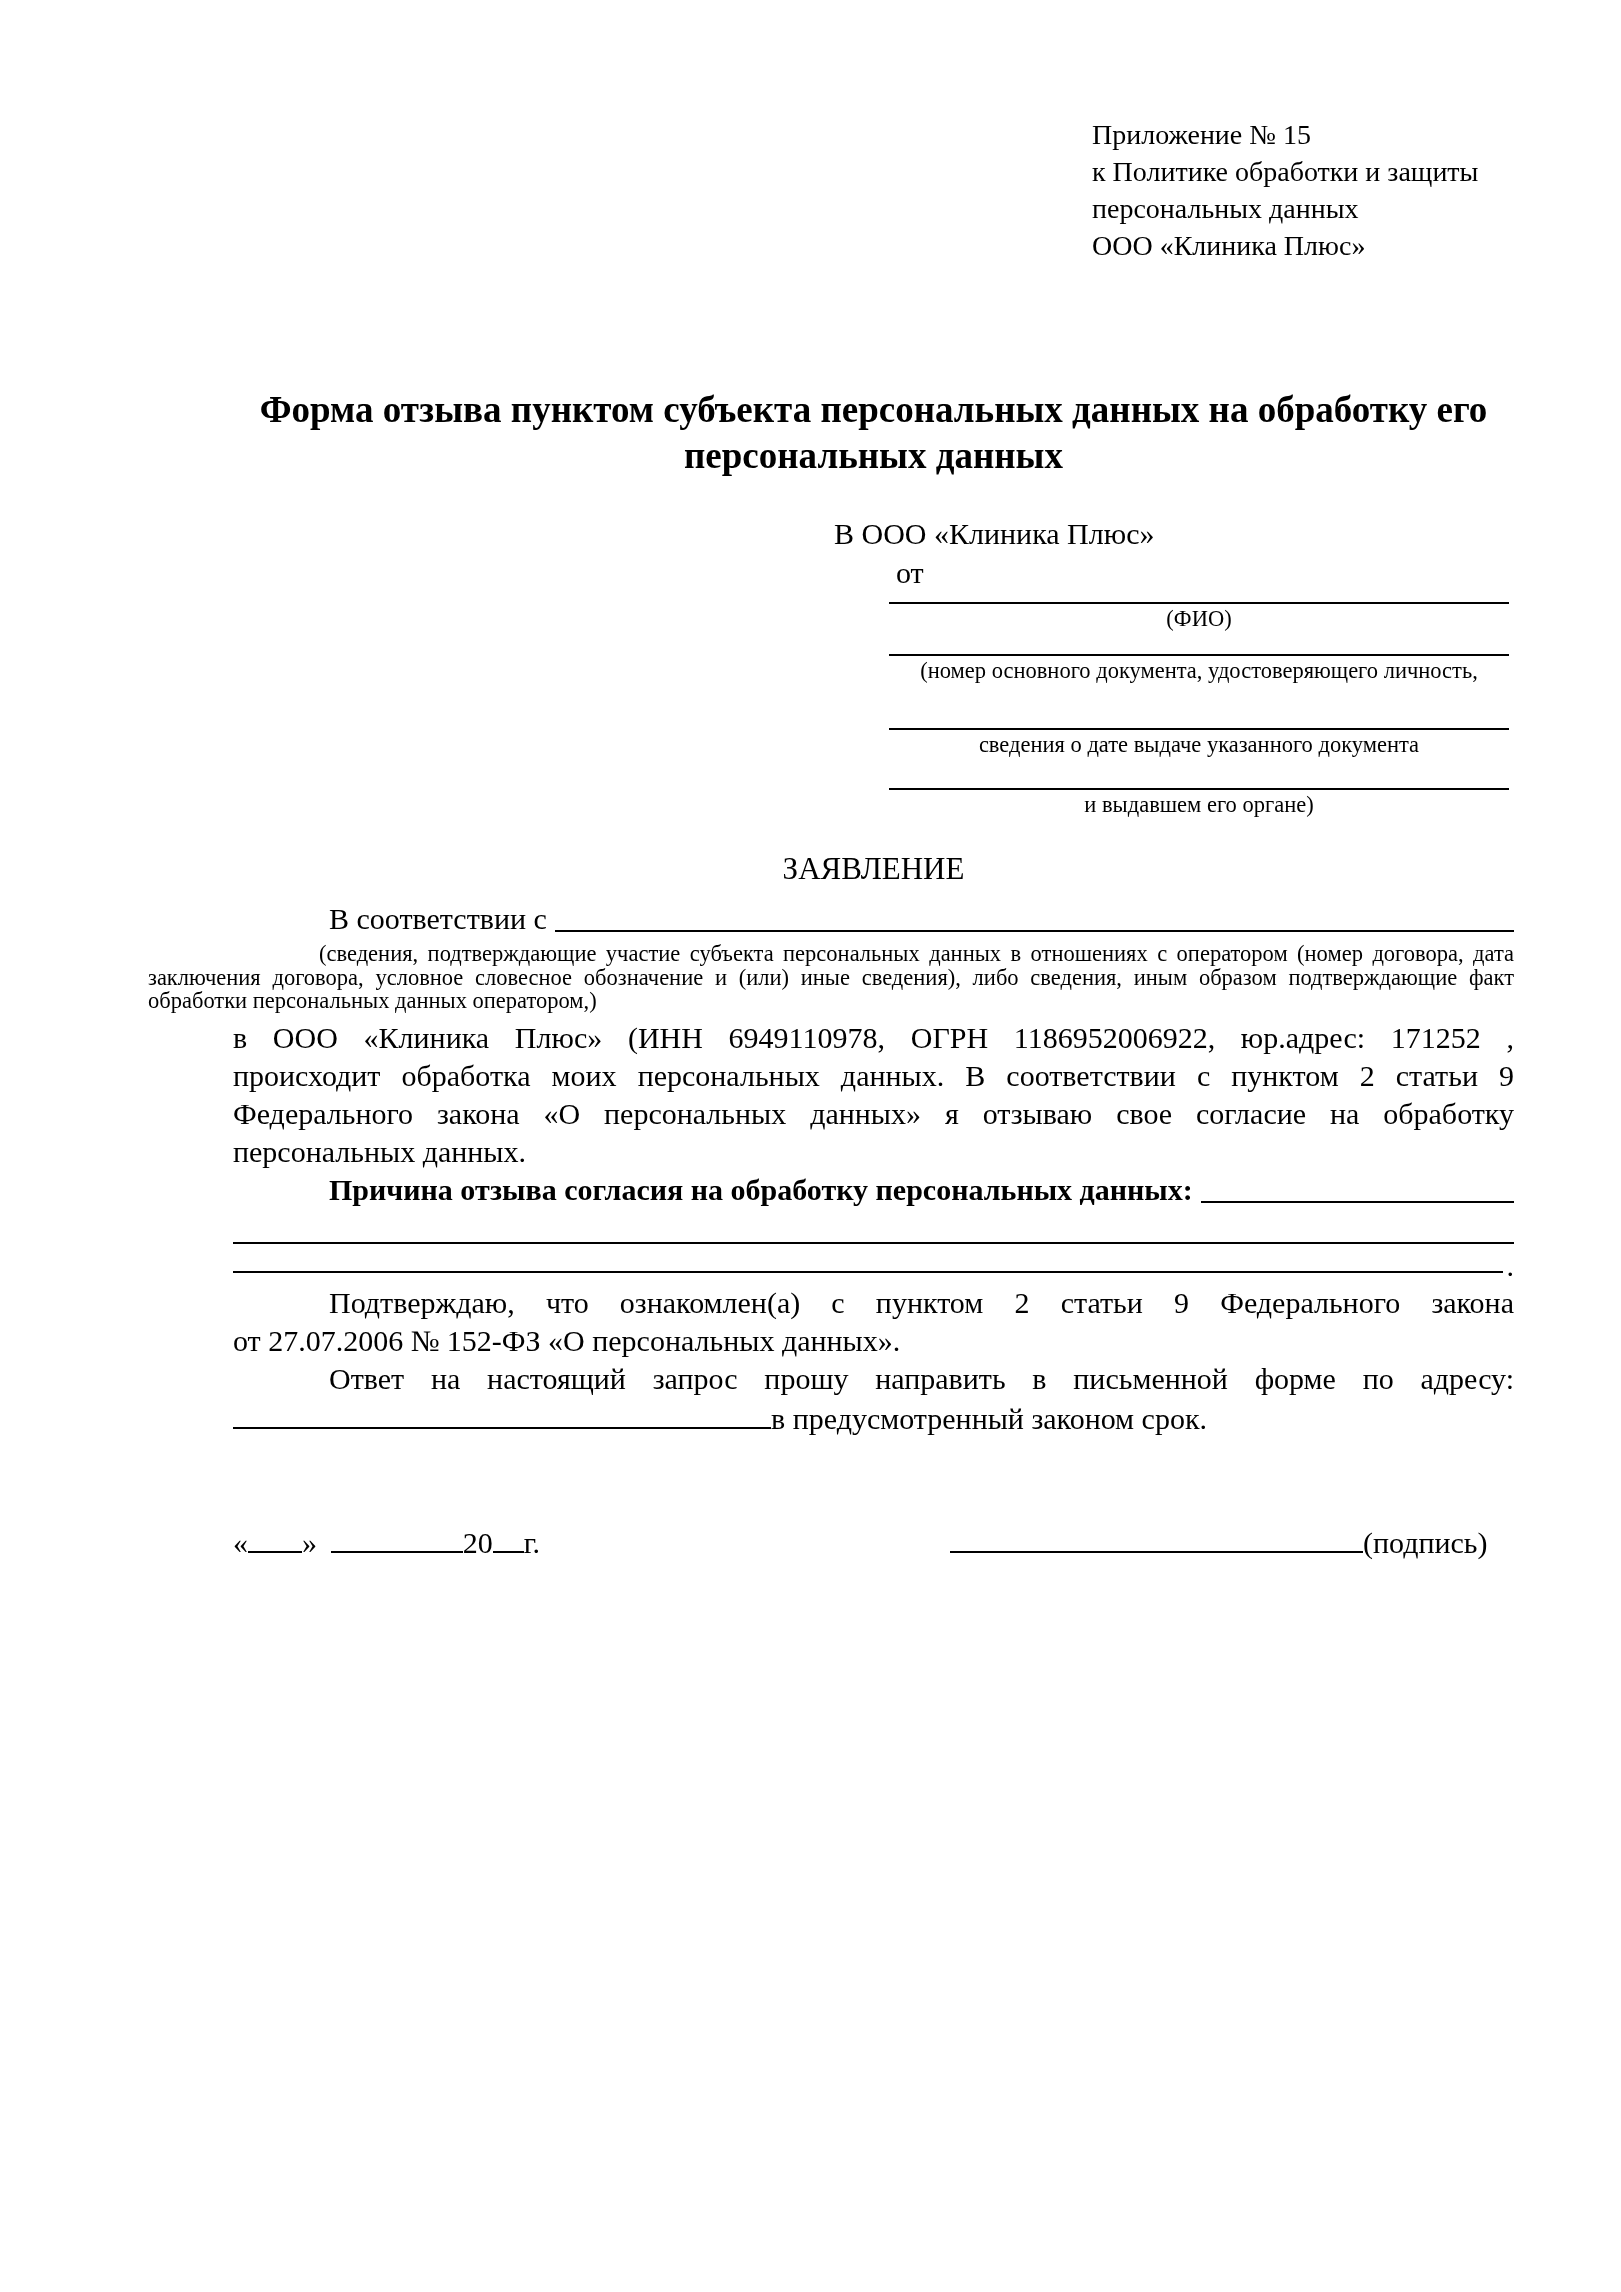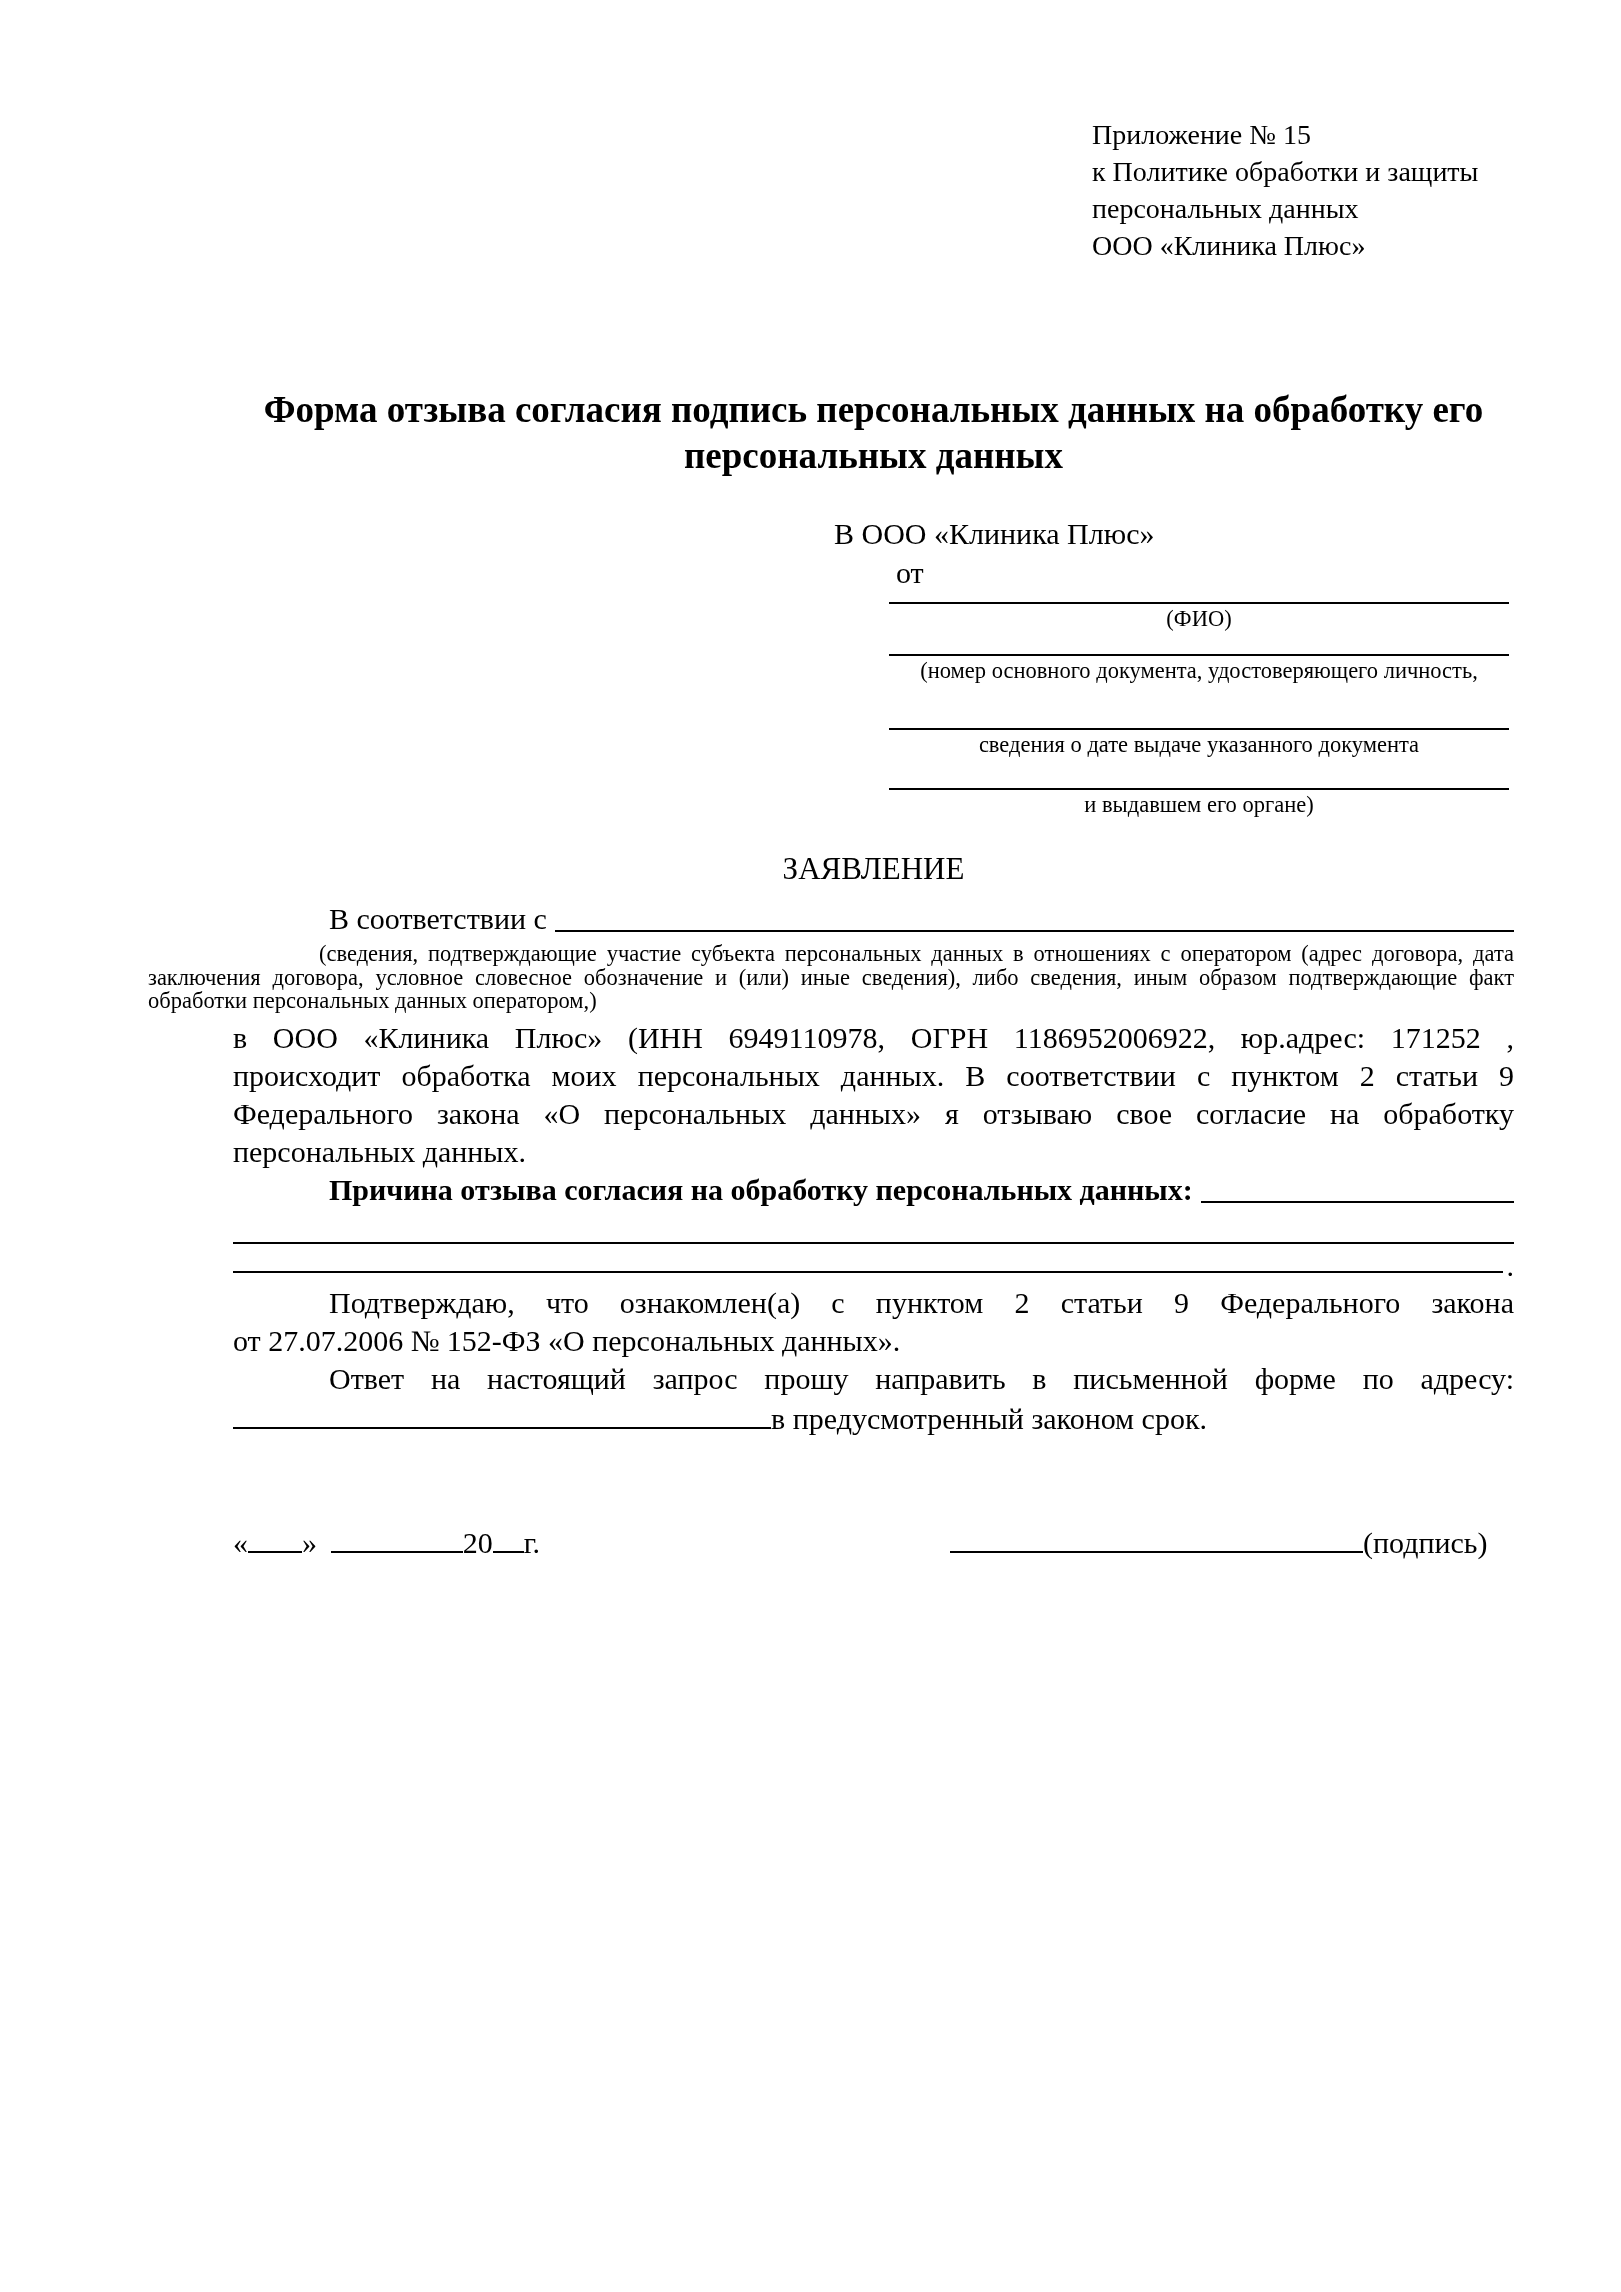--- a/index.html
+++ b/index.html
@@ -109,21 +109,21 @@
 
 <div class="page">
 
   <div class="appendix">
     <div>Приложение № 15</div>
     <div>к Политике обработки и защиты</div>
     <div>персональных данных</div>
     <div>ООО «Клиника Плюс»</div>
   </div>
 
-  <div class="doc-title">Форма отзыва согласия подпись персональных данных на обработку его персональных данных</div>
+  <div class="doc-title">Форма отзыва пунктом субъекта персональных данных на обработку его персональных данных</div>
 
   <div class="addr-to">В ООО «Клиника Плюс»</div>
   <div class="addr-from">от</div>
 
   <div class="fields">
     <div class="blank-line f1"></div>
     <div class="field-caption">(ФИО)</div>
 
     <div class="blank-line f2"></div>
     <div class="field-caption">(номер основного документа, удостоверяющего личность,</div>
@@ -136,21 +136,21 @@
   </div>
 
   <div class="statement-heading">ЗАЯВЛЕНИЕ</div>
 
   <div class="para intro-row">
     <span class="prefix">В соответствии с</span>
     <span class="fill"></span>
   </div>
 
   <div class="note">
-    <span class="nline jline">(сведения, подтверждающие участие субъекта персональных данных в отношениях с оператором (адрес договора, дата</span>
+    <span class="nline jline">(сведения, подтверждающие участие субъекта персональных данных в отношениях с оператором (номер договора, дата</span>
     <span class="nline jline">заключения договора, условное словесное обозначение и (или) иные сведения), либо сведения, иным образом подтверждающие факт</span>
     <span class="nline pline">обработки персональных данных оператором,)</span>
   </div>
 
   <div class="para body-par">
     <span class="jline">в ООО «Клиника Плюс» (ИНН 6949110978, ОГРН 1186952006922, юр.адрес: 171252 ,</span>
     <span class="jline">происходит обработка моих персональных данных. В соответствии с пунктом 2 статьи 9</span>
     <span class="jline">Федерального закона «О персональных данных» я отзываю свое согласие на обработку</span>
     <span class="pline">персональных данных.</span>
   </div>

